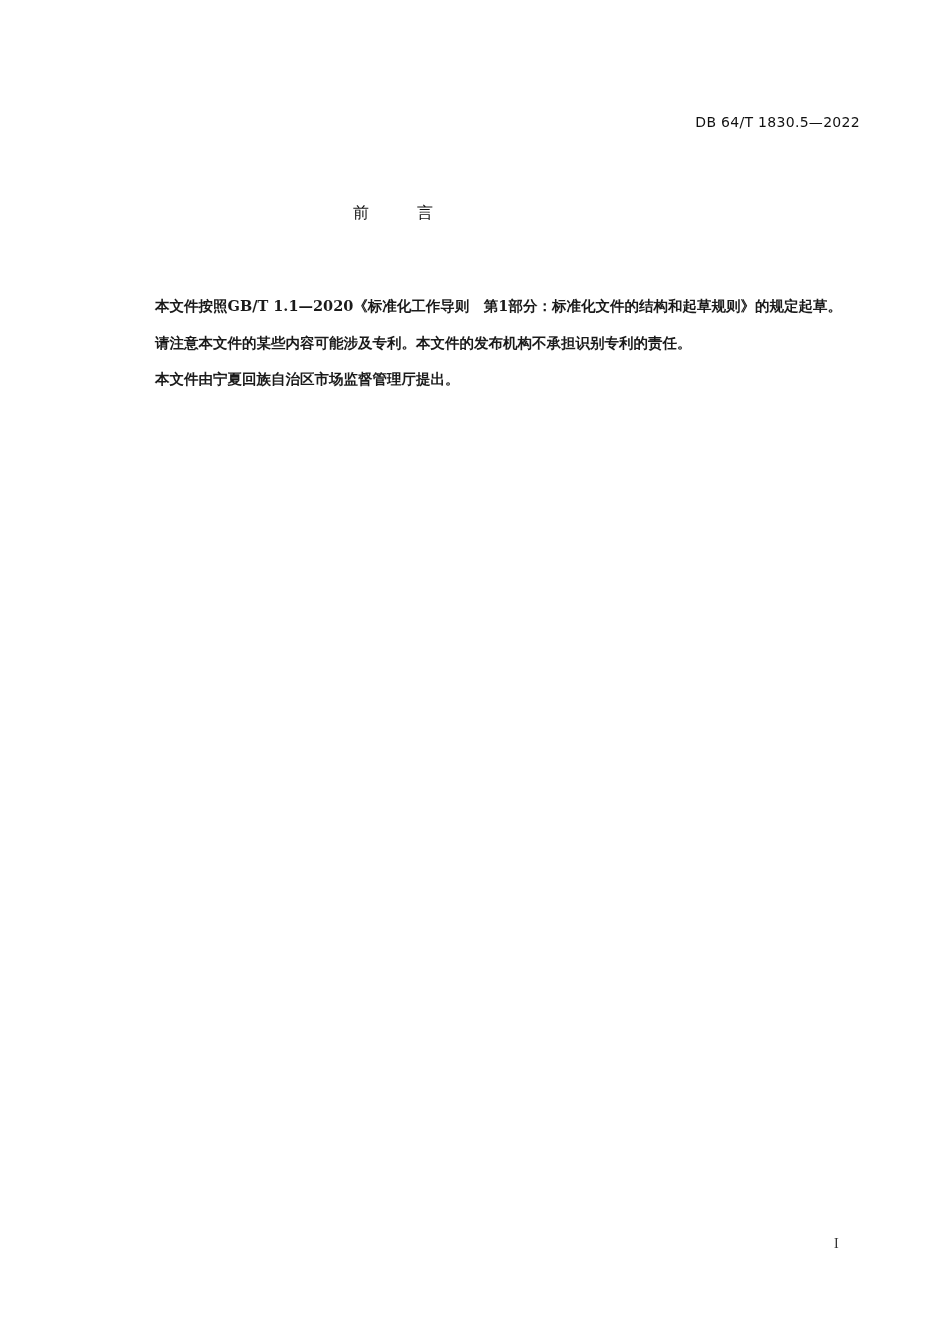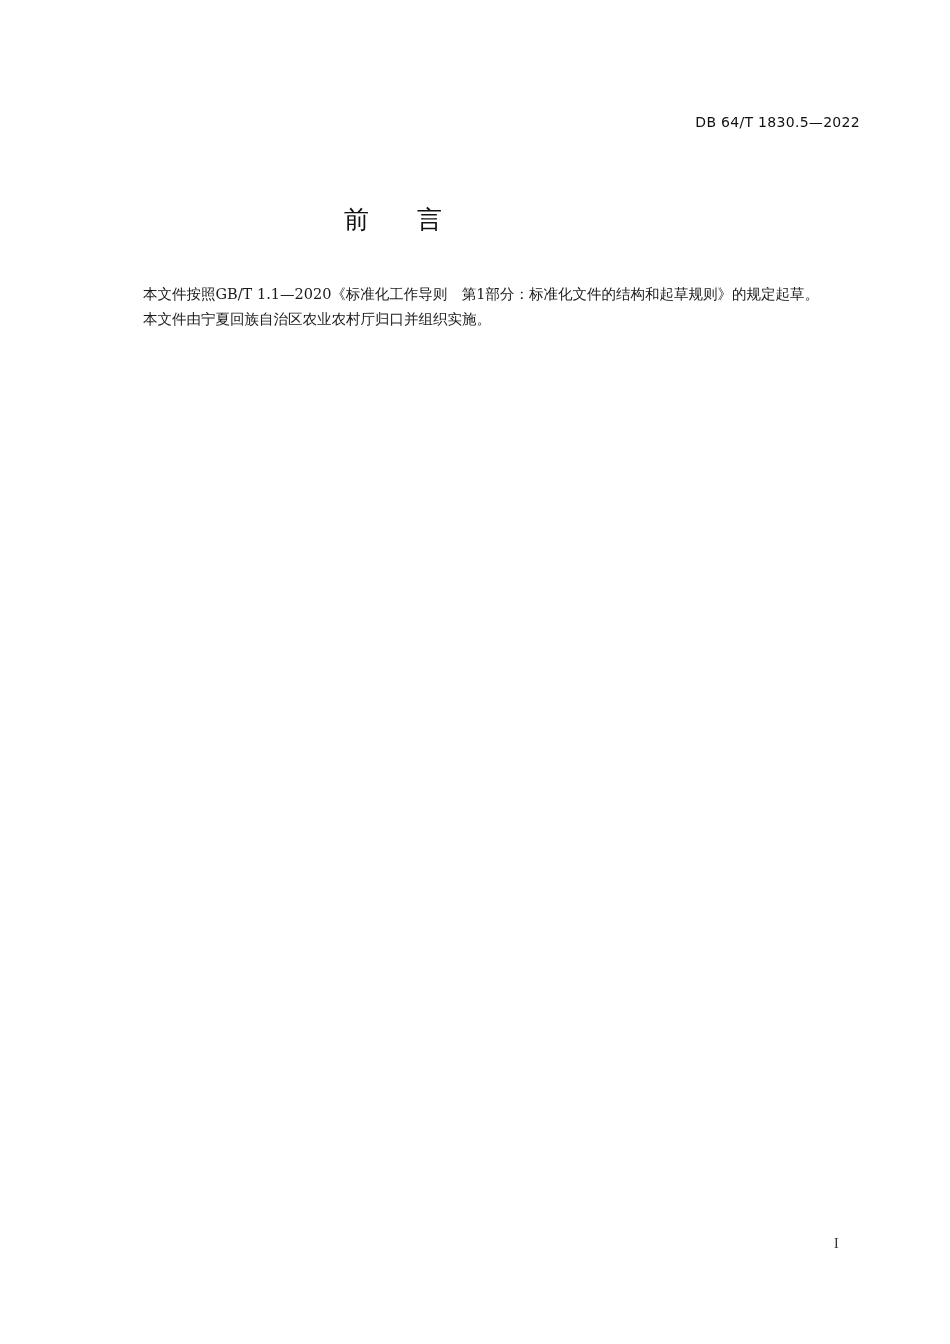--- a/index.html
+++ b/index.html
@@ -24,53 +24,55 @@
       letter-spacing: 0.3px;
       color: #111;
     }
     .title {
       position: absolute;
       top: 203px;
       left: 0;
       width: 786px;
       text-align: center;
       font-family: "DejaVu Sans", "Liberation Sans", sans-serif;
-      font-size: 25px;
+      font-size: 16px;
       letter-spacing: 48px;
       text-indent: 48px;
       color: #111;
     }
     .body-text {
       position: absolute;
       top: 282px;
       left: 114px;
       width: 746px;
       font-size: 14.5px;
       line-height: 24.5px;
       text-align: justify;
       color: #1a1a1a;
     }
     .body-text p {
-      margin: 0;
+      margin: 12px;
       text-indent: 2em;
+      font-weight: bold;
     }
     .page-number {
       position: absolute;
       top: 1236px;
       left: 834px;
       font-family: "Liberation Serif", "DejaVu Serif", serif;
       font-size: 14px;
       color: #333;
     }
   </style>
 </head>
 <body>
 
 <div class="doc-code">DB 64/T 1830.5—2022</div>
 
 <div class="title">前言</div>
 
 <div class="body-text">
   <p>本文件按照GB/T 1.1—2020《标准化工作导则　第1部分：标准化文件的结构和起草规则》的规定起草。</p>
-  <p>本文件由宁夏回族自治区农业农村厅归口并组织实施。</p>
+  <p>请注意本文件的某些内容可能涉及专利。本文件的发布机构不承担识别专利的责任。</p>
+  <p>本文件由宁夏回族自治区市场监督管理厅提出。</p>
 </div>
 
 <div class="page-number">I</div>
 
 </body></html>

